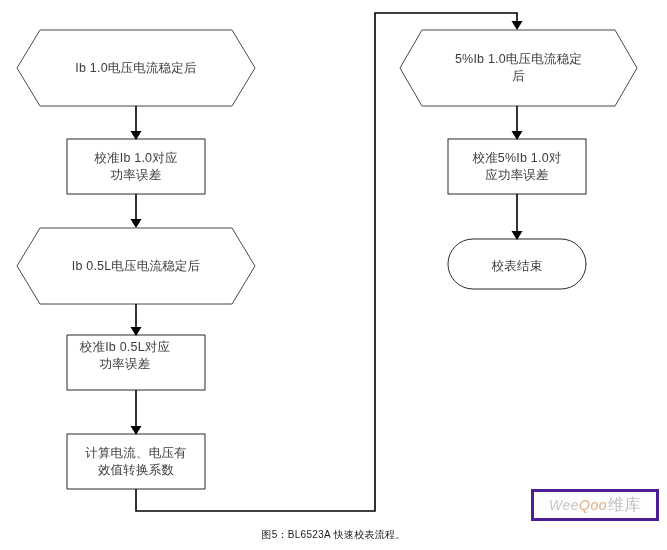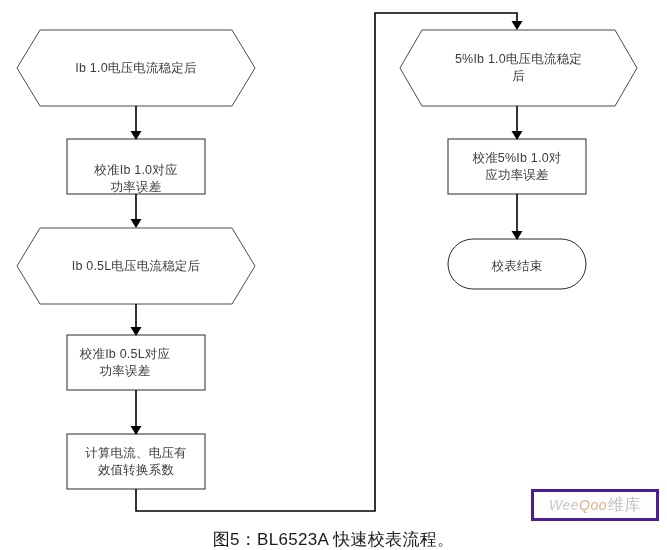--- a/index.html
+++ b/index.html
@@ -61,21 +61,21 @@
     letter-spacing: 0.2px;
     white-space: pre-line;
     pointer-events: none;
   }
   .caption {
     position: absolute;
     left: 0;
     top: 528px;
     width: 667px;
     text-align: center;
-    font-size: 17px;
+    font-size: 10px;
     color: #1a1a1a;
     font-family: "Liberation Sans", "DejaVu Sans", sans-serif;
     letter-spacing: 0.3px;
   }
   .watermark {
     position: absolute;
     left: 531px;
     top: 489px;
     width: 122px;
     height: 26px;
@@ -155,26 +155,26 @@
 
     <g>
       <line class="connector" x1="517" y1="194" x2="517" y2="233"></line>
       <polygon class="arrow-head" points="511.5,231 522.5,231 517,240"></polygon>
     </g>
 
   </svg>
 
   <div class="node-label" style="left:17px; top:30px; width:238px; height:76px;">Ib 1.0电压电流稳定后</div>
 
-  <div class="node-label" style="left:67px; top:139px; width:138px; height:55px;margin-top:12px;">校准Ib 1.0对应
+  <div class="node-label" style="left:67px; top:139px; width:138px; height:55px;">校准Ib 1.0对应
 功率误差</div>
 
   <div class="node-label" style="left:17px; top:228px; width:238px; height:76px;text-align:right;">Ib 0.5L电压电流稳定后</div>
 
-  <div class="node-label" style="left:67px; top:335px; width:116px; height:55px;">校准Ib 0.5L对应
+  <div class="node-label" style="left:67px; top:328px; width:116px; height:55px;">校准Ib 0.5L对应
 功率误差</div>
 
   <div class="node-label" style="left:67px; top:434px; width:138px; height:55px;">计算电流、电压有
 效值转换系数</div>
 
   <div class="node-label" style="left:400px; top:30px; width:237px; height:76px;">5%Ib 1.0电压电流稳定
 后</div>
 
   <div class="node-label" style="left:448px; top:139px; width:138px; height:55px;">校准5%Ib 1.0对
 应功率误差</div>

